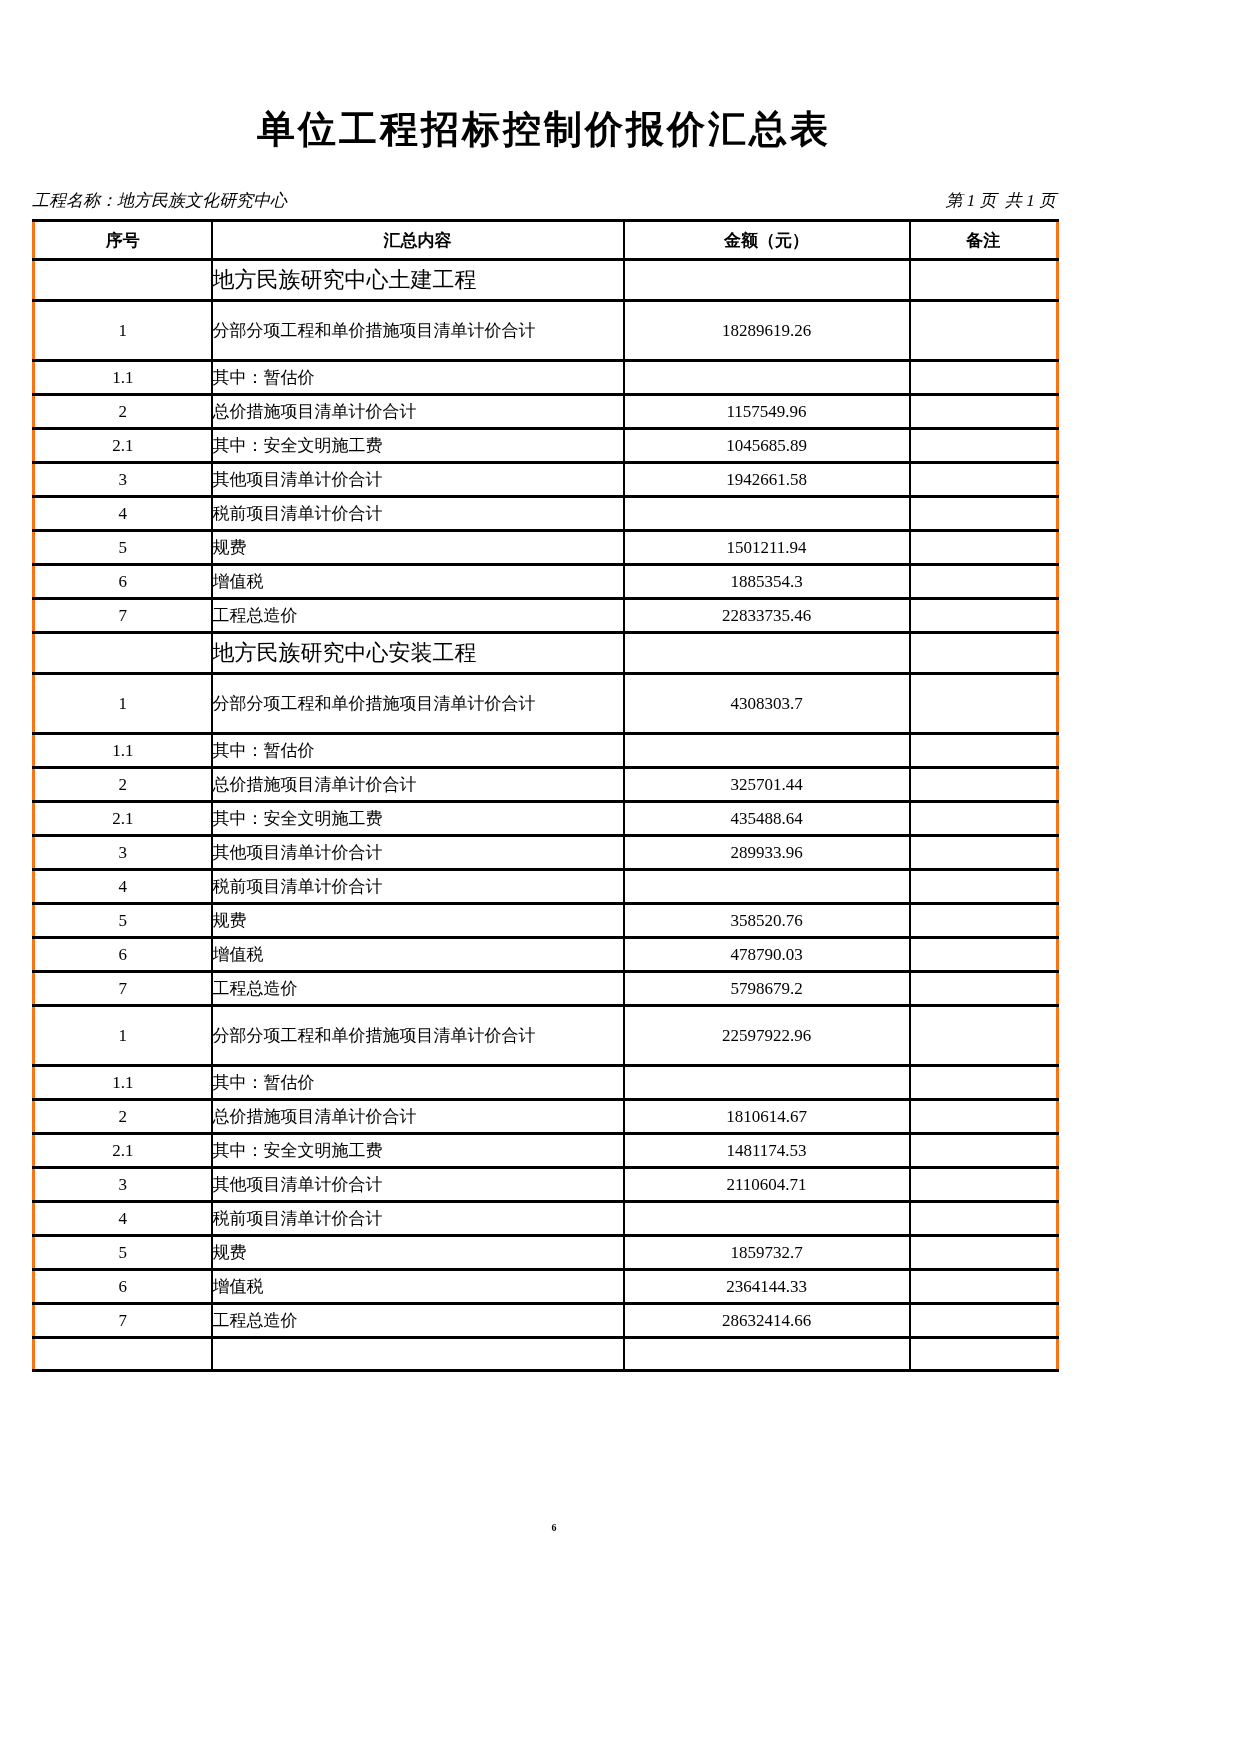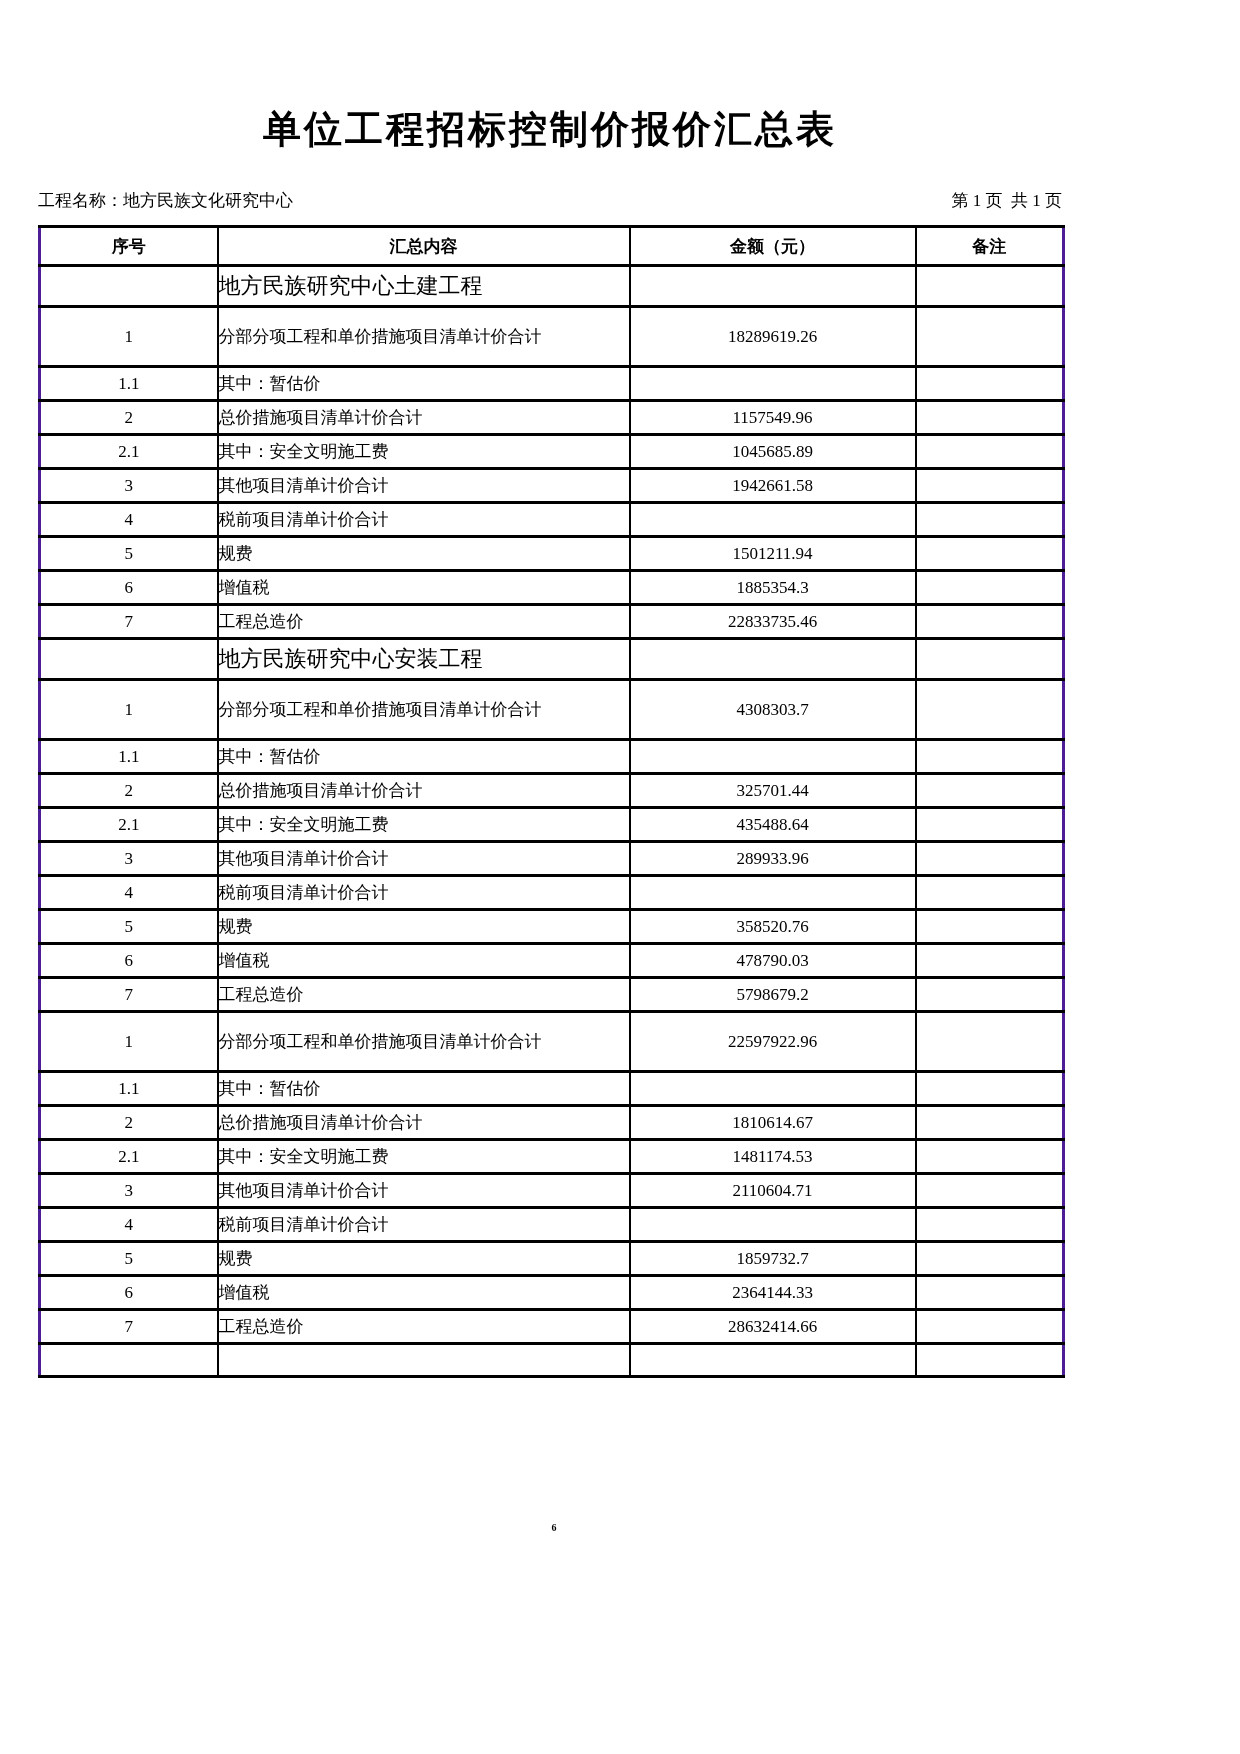--- a/index.html
+++ b/index.html
@@ -13,50 +13,51 @@
   }
   .page {
     position: relative;
     width: 1240px;
     height: 1754px;
     background: #ffffff;
     overflow: hidden;
   }
   .content {
     position: absolute;
-    left: 38px;
+    left: 32px;
     top: 0;
     width: 1024px;
   }
   .doc-title {
     margin: 0;
     padding-top: 104px;
     text-align: center;
     font-size: 38px;
     font-weight: bold;
     letter-spacing: 3px;
     font-family: "Liberation Sans", "DejaVu Sans", sans-serif;
   }
   .meta-row {
     display: flex;
     justify-content: space-between;
     align-items: flex-end;
     margin-top: 36px;
     font-size: 17px;
     line-height: 1.2;
+    font-style: italic;
   }
   .meta-row .page-info {
     white-space: pre;
   }
   table.summary {
-    margin-top: 14px;
+    margin-top: 8px;
     width: 1024px;
     border-collapse: collapse;
     table-layout: fixed;
-    border: 3px solid #4c1d95;
+    border: 3px solid #f97316;
   }
   table.summary col.c-no     { width: 178px; }
   table.summary col.c-content{ width: 412px; }
   table.summary col.c-amount { width: 286px; }
   table.summary col.c-note   { width: 148px; }
   table.summary th, table.summary td {
     border-left: 2px solid #000;
     border-right: 2px solid #000;
     border-top: 3px solid #000;
     border-bottom: 3px solid #000;

